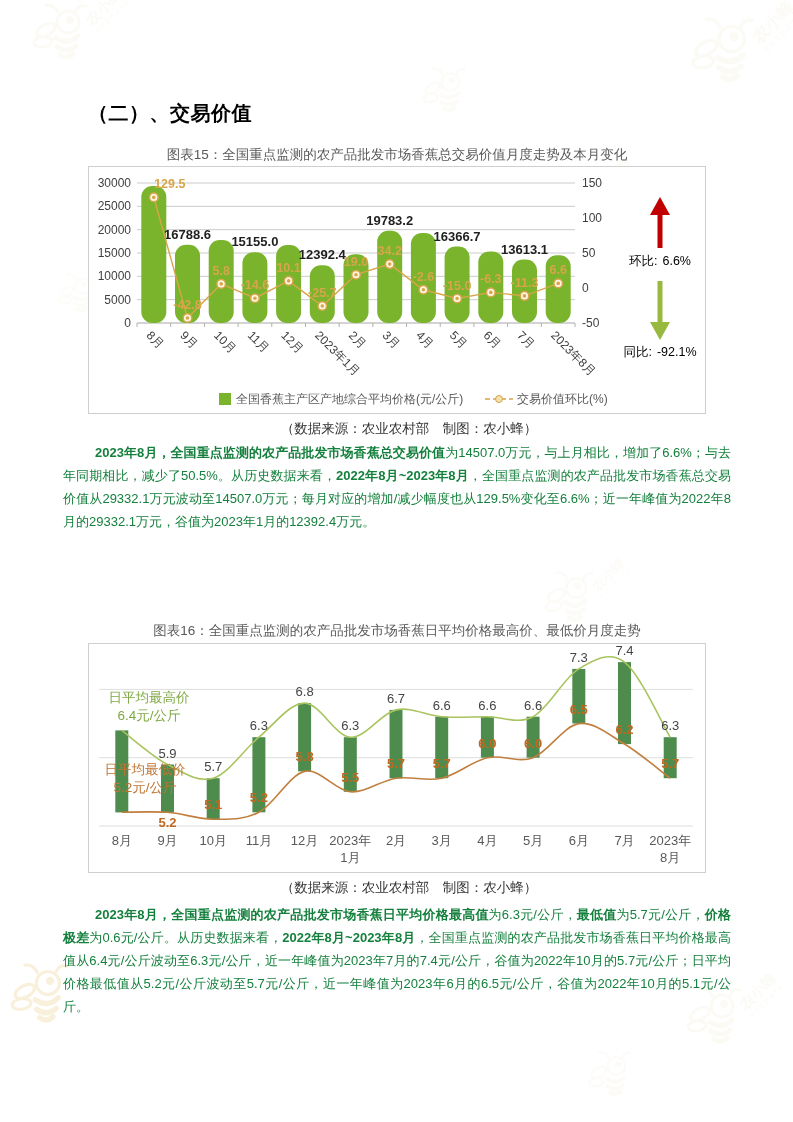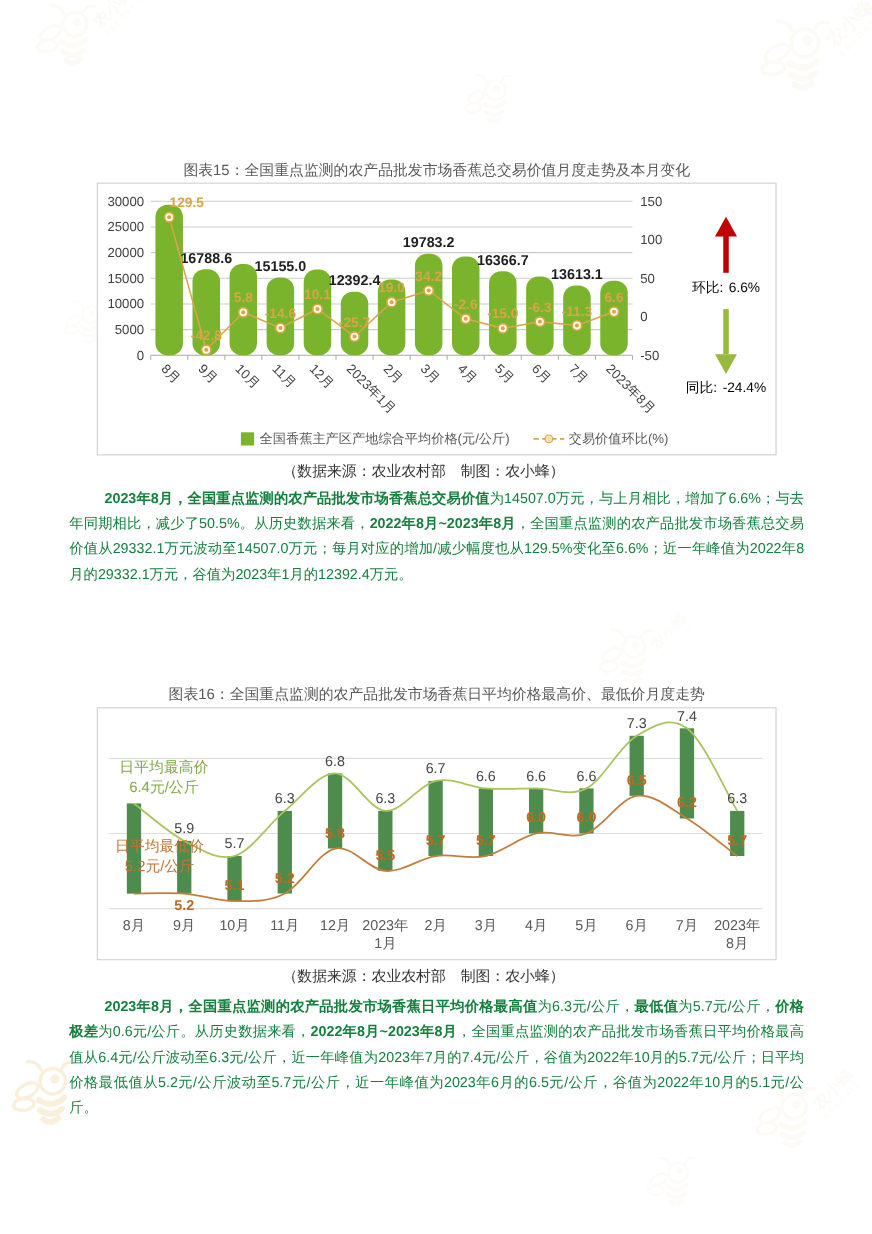--- a/index.html
+++ b/index.html
@@ -1,21 +1,21 @@
 <!DOCTYPE html>
 <html><head>
 <meta charset="utf-8">
 <style>
   html,body{margin:0;padding:0;background:#fff;}
   .page{position:relative;width:793px;height:1122px;background:#fff;overflow:hidden;
         font-family:"Liberation Sans","DejaVu Sans",sans-serif;color:#1a1a1a;}
   .sec-heading{position:absolute;left:88px;font-size:20px;font-weight:800;color:#000;letter-spacing:.5px;white-space:nowrap;}
   .fig-title{position:absolute;left:88px;width:618px;text-align:center;font-size:13.5px;color:#595959;white-space:nowrap;}
   .chart-box{position:absolute;left:88px;width:618px;background:#fff;border:1px solid #cfcfcf;display:flex;box-sizing:border-box;}
-  .source{position:absolute;left:76px;width:618px;text-align:center;font-size:13.5px;color:#333;}
+  .source{position:absolute;left:100px;width:618px;text-align:center;font-size:13.5px;color:#333;}
   .para{position:absolute;left:63px;width:668px;font-size:13px;line-height:23px;text-align:justify;text-indent:32px;color:#15803d;}
   .para .b{font-weight:700;}
   .panel{flex:1;display:flex;flex-direction:column;align-items:center;padding-top:30px;}
   .panel .txt{font-size:12.5px;color:#000;margin:4px 0 10px;white-space:nowrap;}
   .panel .txt .val{margin-left:5px;text-align:right;}
   svg{display:block;}
   
   .wm{position:absolute;pointer-events:none;display:flex;align-items:flex-start;color:#ddd0a0;}
   .wm-t{transform:rotate(-45deg);display:flex;flex-direction:column;align-items:center;line-height:1.1;margin-left:-10px;margin-top:-4px;}
   .wm-t .b1{font-size:15px;font-weight:700;}
@@ -130,20 +130,21 @@
           <span class="b2">BEEDATA</span>
         </div>
       </div>
       <div class="wm" style="left: 586px; top: 1050px; opacity: 0.07; transform: scale(0.8); transform-origin: left top;">
         <svg width="64" height="64">
           <use href="#bee-symbol"></use>
         </svg>
       </div>
     </div>
 
+  <div class="sec-heading" style="top:100px">（二）、交易价值</div>
 
   <div class="fig-title" style="top:146px">图表15：全国重点监测的农产品批发市场香蕉总交易价值月度走势及本月变化</div>
 
   <div class="chart-box" style="top:166px;height:248px">
     <svg width="526" height="246" viewBox="0 0 526 246">
         <line x1="48" y1="156" x2="486" y2="156" stroke="#a8a8a8" stroke-width="1"></line>
         <text x="42" y="160" text-anchor="end" font-size="12" fill="#3f3f3f">0</text>
         <line x1="48" y1="132.66666666666666" x2="486" y2="132.66666666666666" stroke="#cbcbcb" stroke-width="1"></line>
         <text x="42" y="136.66666666666666" text-anchor="end" font-size="12" fill="#3f3f3f">5000</text>
         <line x1="48" y1="109.33333333333334" x2="486" y2="109.33333333333334" stroke="#cbcbcb" stroke-width="1"></line>
@@ -259,21 +260,21 @@
           <rect x="8.5" y="17" width="5" height="34" fill="#c00000"></rect>
       </svg>
       <div class="txt">
         <span>环比:</span><span class="val">6.6%</span>
       </div>
       <svg width="22" height="60" viewBox="0 0 22 60">
         <rect x="8.5" y="1" width="5" height="41" fill="#97b93e"></rect>
           <polygon points="11,60 21,42 1,42" fill="#97b93e"></polygon>
       </svg>
       <div class="txt">
-        <span>同比:</span><span class="val">-24.4%</span>
+        <span>同比:</span><span class="val">-92.1%</span>
       </div>
     </div>
   </div>
 
   <div class="source" style="top:420px">（数据来源：农业农村部　制图：农小蜂）</div>
 
   <div class="para" style="top:441px"><span class="b">2023年8月，全国重点监测的农产品批发市场香蕉总交易价值</span><span>为14507.0万元，与上月相比，增加了6.6%；与去年同期相比，减少了50.5%。从历史数据来看，</span><span class="b">2022年8月~2023年8月</span><span>，全国重点监测的农产品批发市场香蕉总交易价值从29332.1万元波动至14507.0万元；每月对应的增加/减少幅度也从129.5%变化至6.6%；近一年峰值为2022年8月的29332.1万元，谷值为2023年1月的12392.4万元。</span></div>
 
 
   <div class="fig-title" style="top:622px">图表16：全国重点监测的农产品批发市场香蕉日平均价格最高价、最低价月度走势</div>

